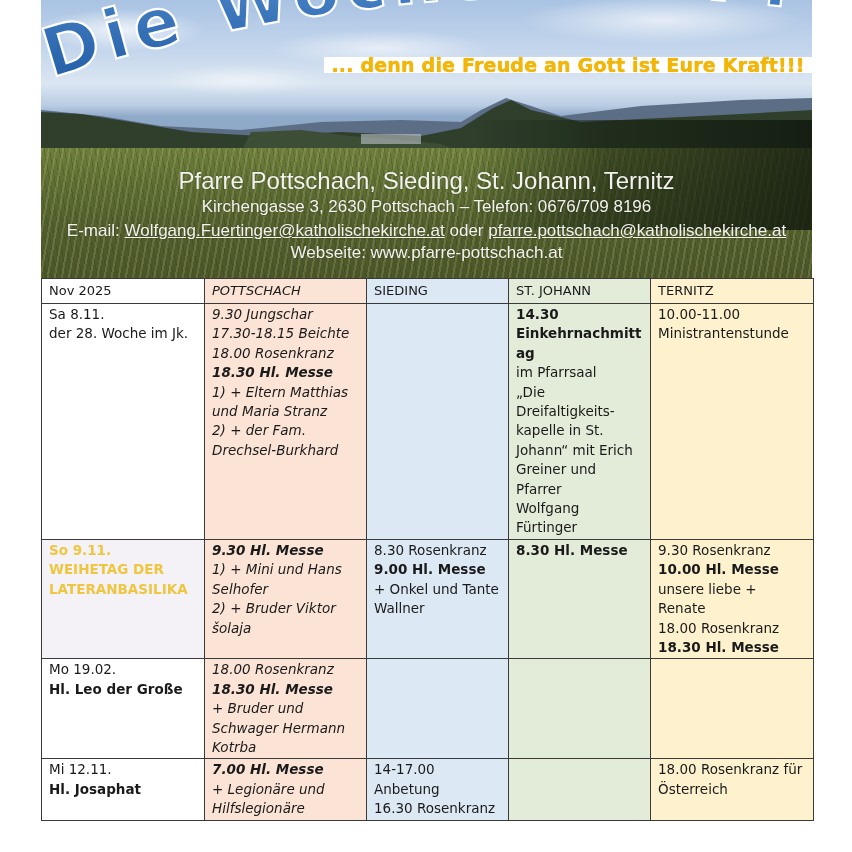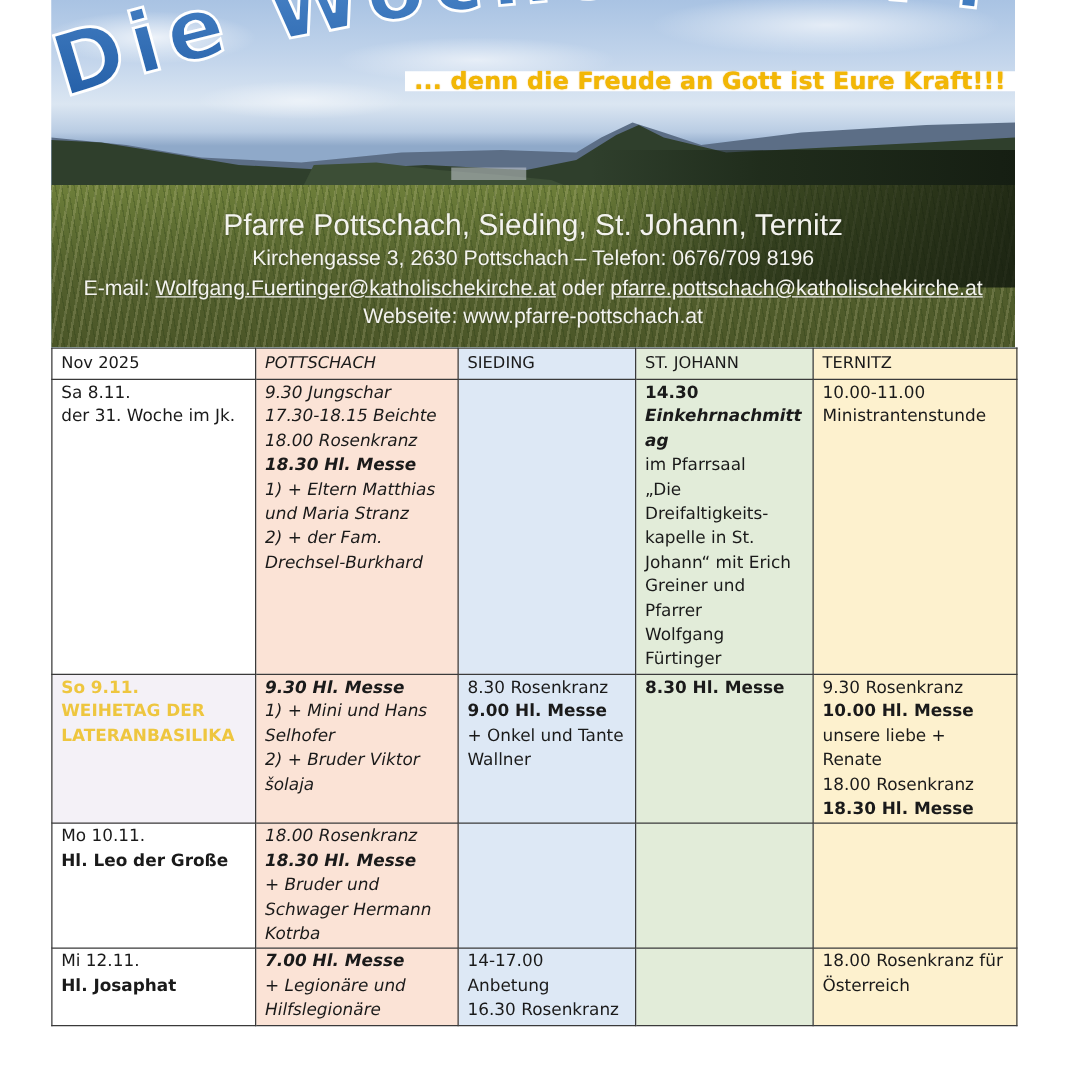--- a/index.html
+++ b/index.html
@@ -73,21 +73,21 @@
     }
     table.sched th { font-size: 13px; line-height: 22px; padding: 1px 7px; }
     .c-date { background: #ffffff; }
     .c-pott { background: #fbe3d6; font-style: italic; }
     .c-sied { background: #dde8f5; }
     .c-joh  { background: #e2ecd9; }
     .c-tern { background: #fdf1ce; }
     .c-date.sun { background: #f4f1f7; color: #eec63f; font-weight: bold; }
     .c-date.sun .dl { font-weight: bold; }
     .b { font-weight: bold; }
-    .bi { font-weight: bold; font-style: italic; }
+    .bi { font-weight: bold; }
     .line { display: block; }
   </style>
 </head>
 <body>
 
 <div class="page">
 
   <div class="banner">
     <div class="clouds"></div>
 
@@ -144,21 +144,21 @@
         <th class="c-sied">SIEDING</th>
         <th class="c-joh">ST. JOHANN</th>
         <th class="c-tern">TERNITZ</th>
       </tr>
     </thead>
     <tbody>
 
       <tr style="height:156px">
         <td class="c-date">
           <span class="line">Sa 8.11.</span>
-          <span class="line">der 31. Woche im Jk.</span>
+          <span class="line">der 28. Woche im Jk.</span>
         </td>
         <td class="c-pott">
           <span class="line">9.30 Jungschar</span>
           <span class="line">17.30-18.15 Beichte</span>
           <span class="line">18.00 Rosenkranz</span>
           <span class="line b">18.30 Hl. Messe</span>
           <span class="line">1) + Eltern Matthias</span>
           <span class="line">und Maria Stranz</span>
           <span class="line">2) + der Fam.</span>
           <span class="line">Drechsel-Burkhard</span>
@@ -205,21 +205,21 @@
           <span class="line">9.30 Rosenkranz</span>
           <span class="line b">10.00 Hl. Messe</span>
           <span class="line">unsere liebe + Renate</span>
           <span class="line">18.00 Rosenkranz</span>
           <span class="line b">18.30 Hl. Messe</span>
         </td>
       </tr>
 
       <tr style="height:97px">
         <td class="c-date">
-          <span class="line">Mo 10.11.</span>
+          <span class="line">Mo 19.02.</span>
           <span class="line b">Hl. Leo der Große</span>
         </td>
         <td class="c-pott">
           <span class="line">18.00 Rosenkranz</span>
           <span class="line b">18.30 Hl. Messe</span>
           <span class="line">+ Bruder und</span>
           <span class="line">Schwager Hermann</span>
           <span class="line">Kotrba</span>
         </td>
         <td class="c-sied"></td>

